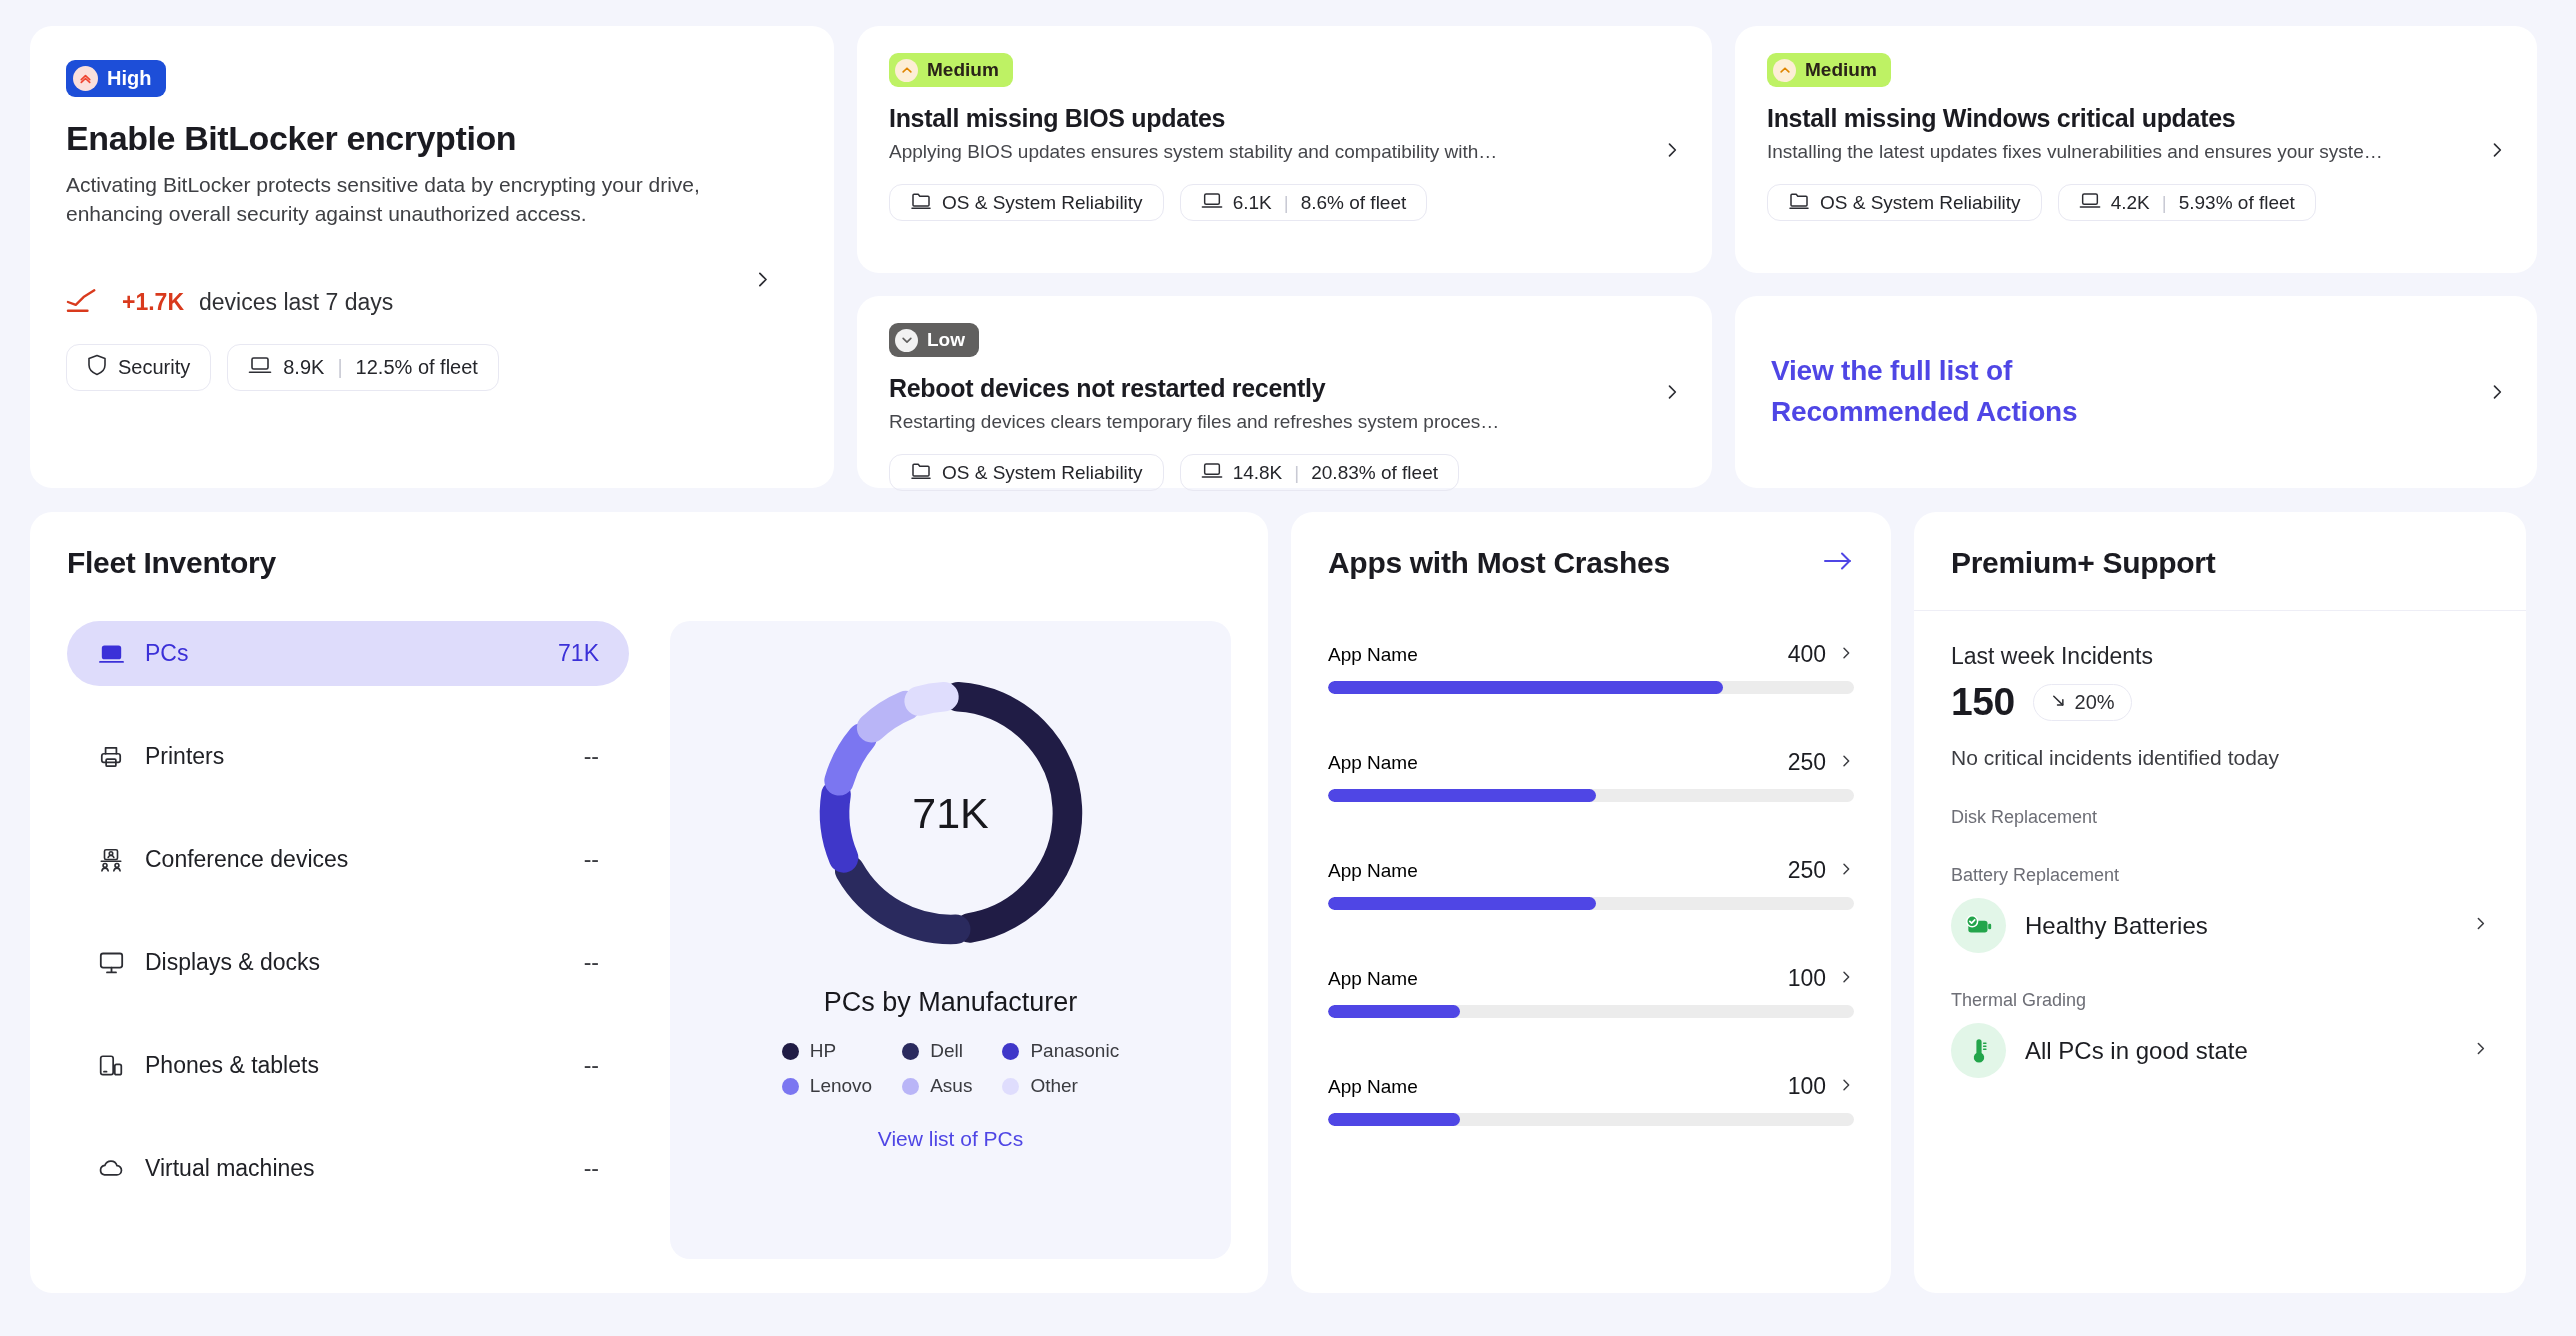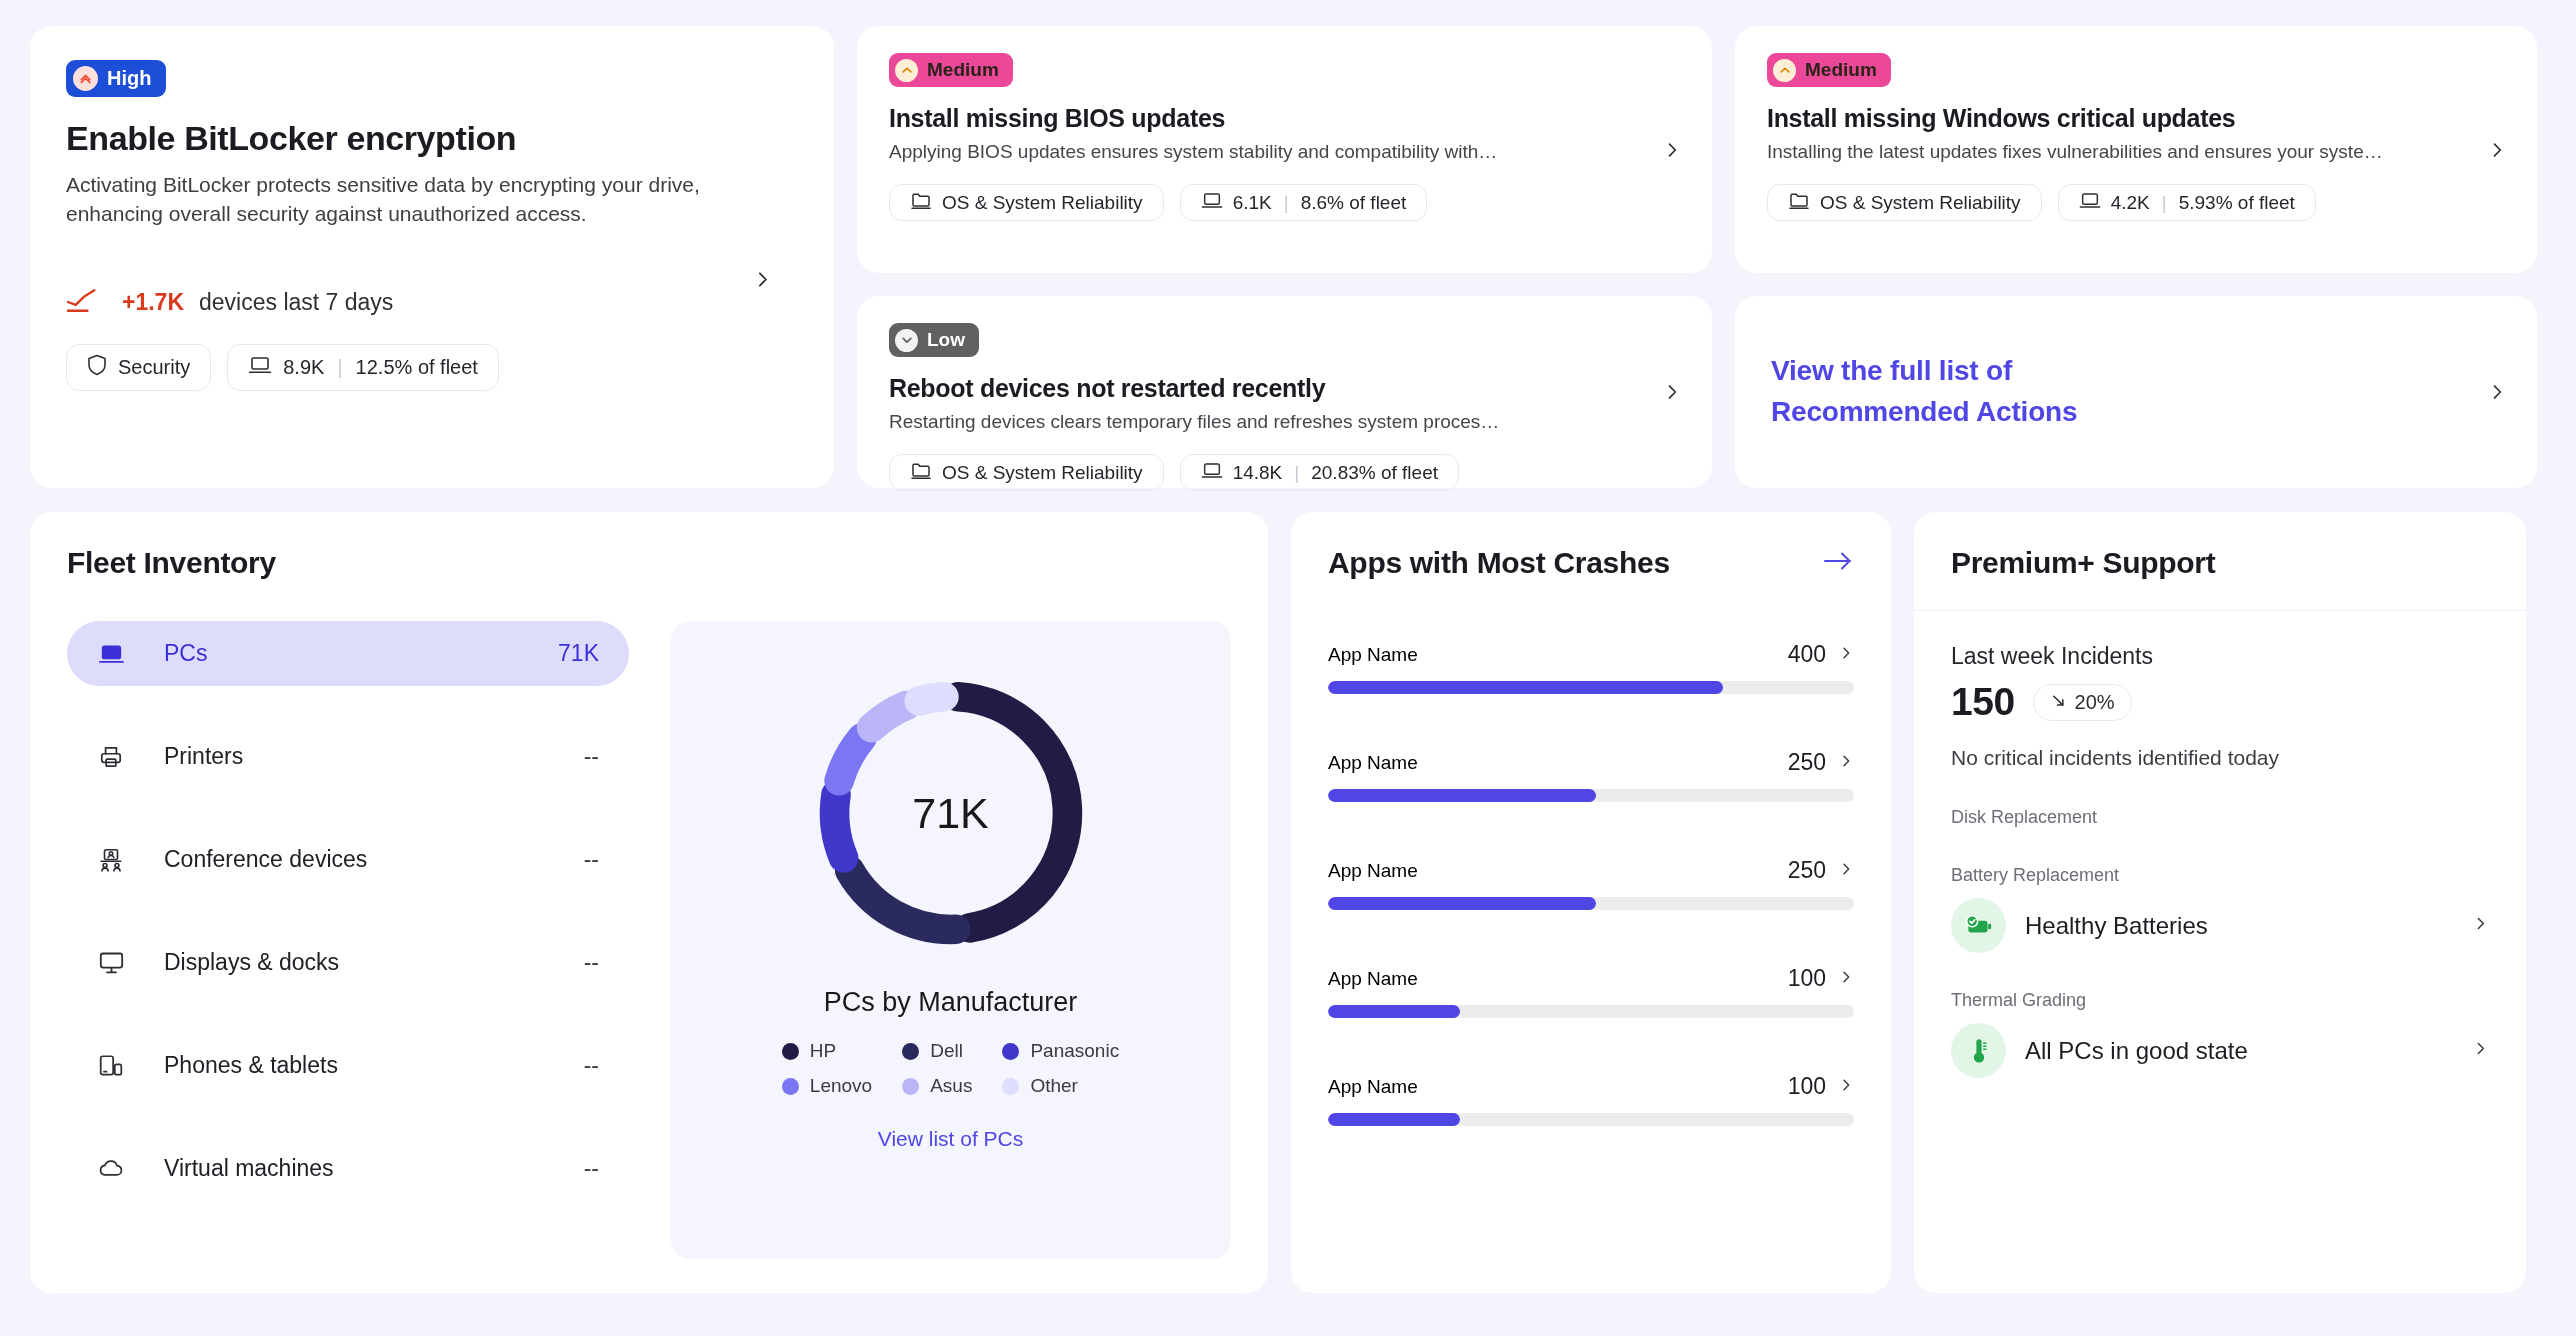--- a/index.html
+++ b/index.html
@@ -34,21 +34,21 @@
     border-radius: 9px; font-size: 20px; font-weight: 700;
     width: max-content;
   }
   .sev .bubble {
     width: 25px; height: 25px; border-radius: 50%;
     display: flex; align-items: center; justify-content: center;
   }
   .sev svg { display: block; }
   .sev-high { background: #1d4ed8; color: #ffffff; }
   .sev-high .bubble { background: #fbe0dc; }
-  .sev-med { background: #ec4899; color: #2a2318; }
+  .sev-med { background: #bef264; color: #2a2318; }
   .sev-med .bubble { background: #fdeed6; }
   .sev-low { background: #61605f; color: #ffffff; }
   .sev-low .bubble { background: #f2f2f2; }
 
   .hero h2 { font-size: 34px; font-weight: 700; letter-spacing: -0.4px; margin-top: 22px; }
   .hero p.desc { font-size: 21px; line-height: 1.38; color: #3f4044; margin-top: 13px; max-width: 671px; }
 
   .trend { display: flex; align-items: center; gap: 15px; margin-top: 59px; }
   .trend .val { font-size: 23px; font-weight: 700; color: #d93a1d; }
   .trend .txt { font-size: 23px; color: #2f3034; }
@@ -94,21 +94,21 @@
     margin-top: 24px;
     height: 781px;
   }
 
   
   .fleet { padding: 34px 37px; display: flex; flex-direction: column; }
   .panel-title { font-size: 30px; font-weight: 700; letter-spacing: -0.3px; }
   .fleet-body { display: flex; gap: 41px; margin-top: 41px; flex: 1; }
   .inv-list { width: 562px; display: flex; flex-direction: column; }
   .inv-row {
-    display: flex; align-items: center; gap: 39px;
+    display: flex; align-items: center; gap: 20px;
     height: 65px; padding: 0 30px; border-radius: 33px;
     font-size: 23px; color: #202126;
     margin-bottom: 38px;
   }
   .inv-row:last-child { margin-bottom: 0; }
   .inv-row .label { flex: 1; }
   .inv-row .count { font-size: 23px; color: #3b3c41; }
   .inv-row .ico { width: 28px; height: 28px; display: flex; align-items: center; justify-content: center; }
   .inv-row.active { background: #dedcfb; color: #3b30d8; }
   .inv-row.active .count { color: #3b30d8; font-weight: 400; }

